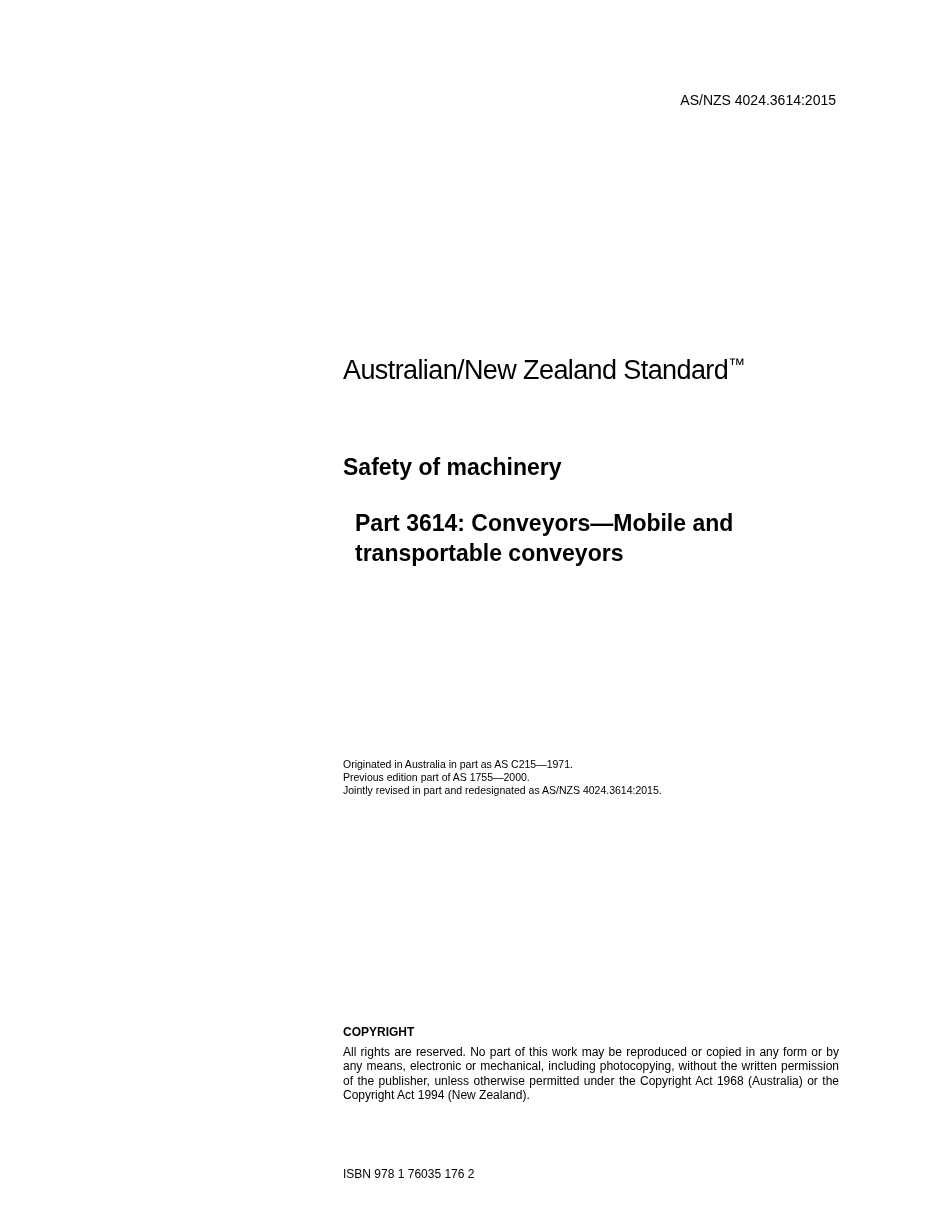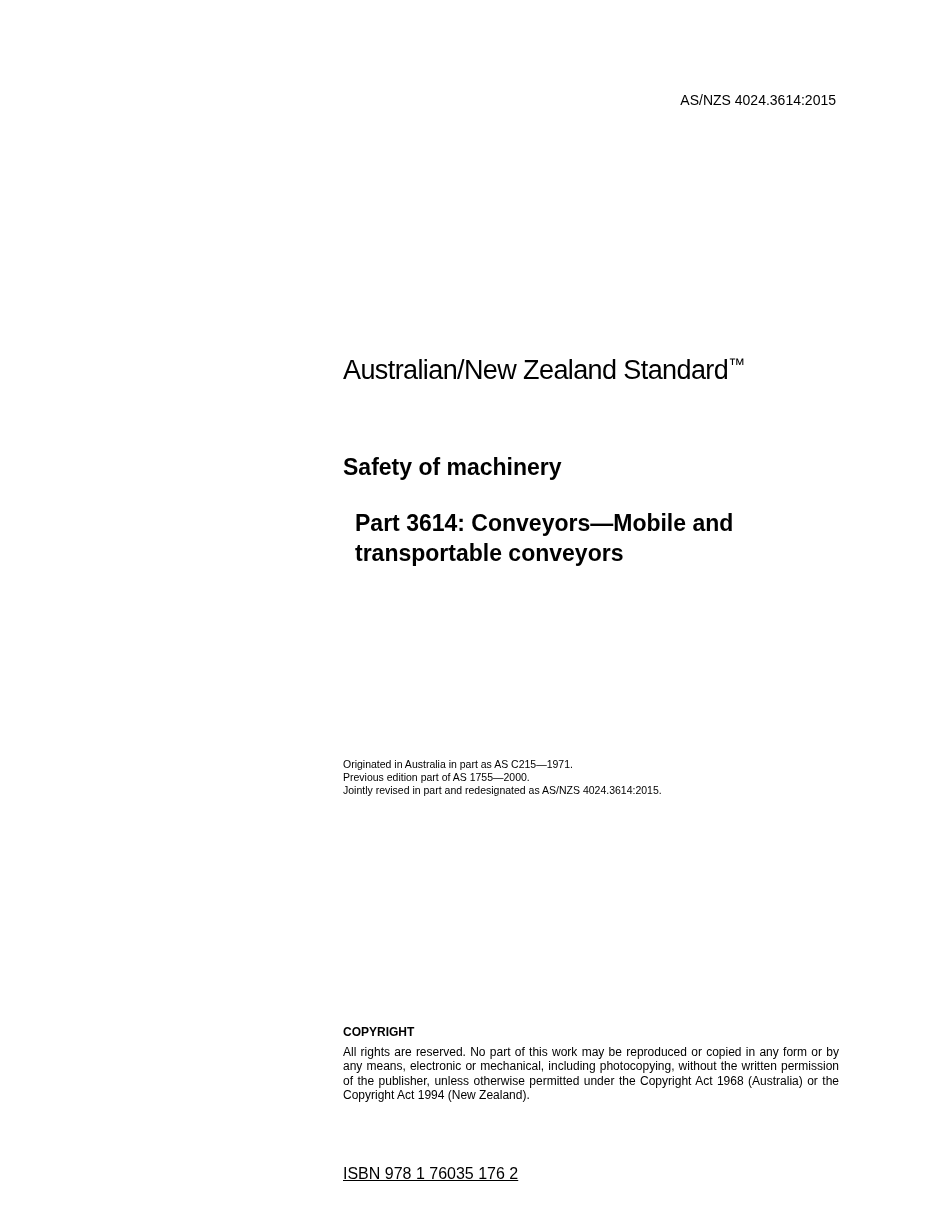--- a/index.html
+++ b/index.html
@@ -78,24 +78,23 @@
       margin-bottom: 5px;
     }
     .copyright p {
       margin: 0 0 5px 0;
       text-align: justify;
     }
     .isbn {
       position: absolute;
       left: 343px;
       top: 1167px;
-      font-size: 16px;
+      font-size: 12px;
       line-height: 14px;
       white-space: nowrap;
-      text-decoration: underline;
     }
   </style>
 </head>
 <body>
 
 <div class="designation">AS/NZS 4024.3614:2015</div>
 
 <div class="std-title">
   <span>Australian/New Zealand Standard</span><span class="tm">™</span>
 </div>

